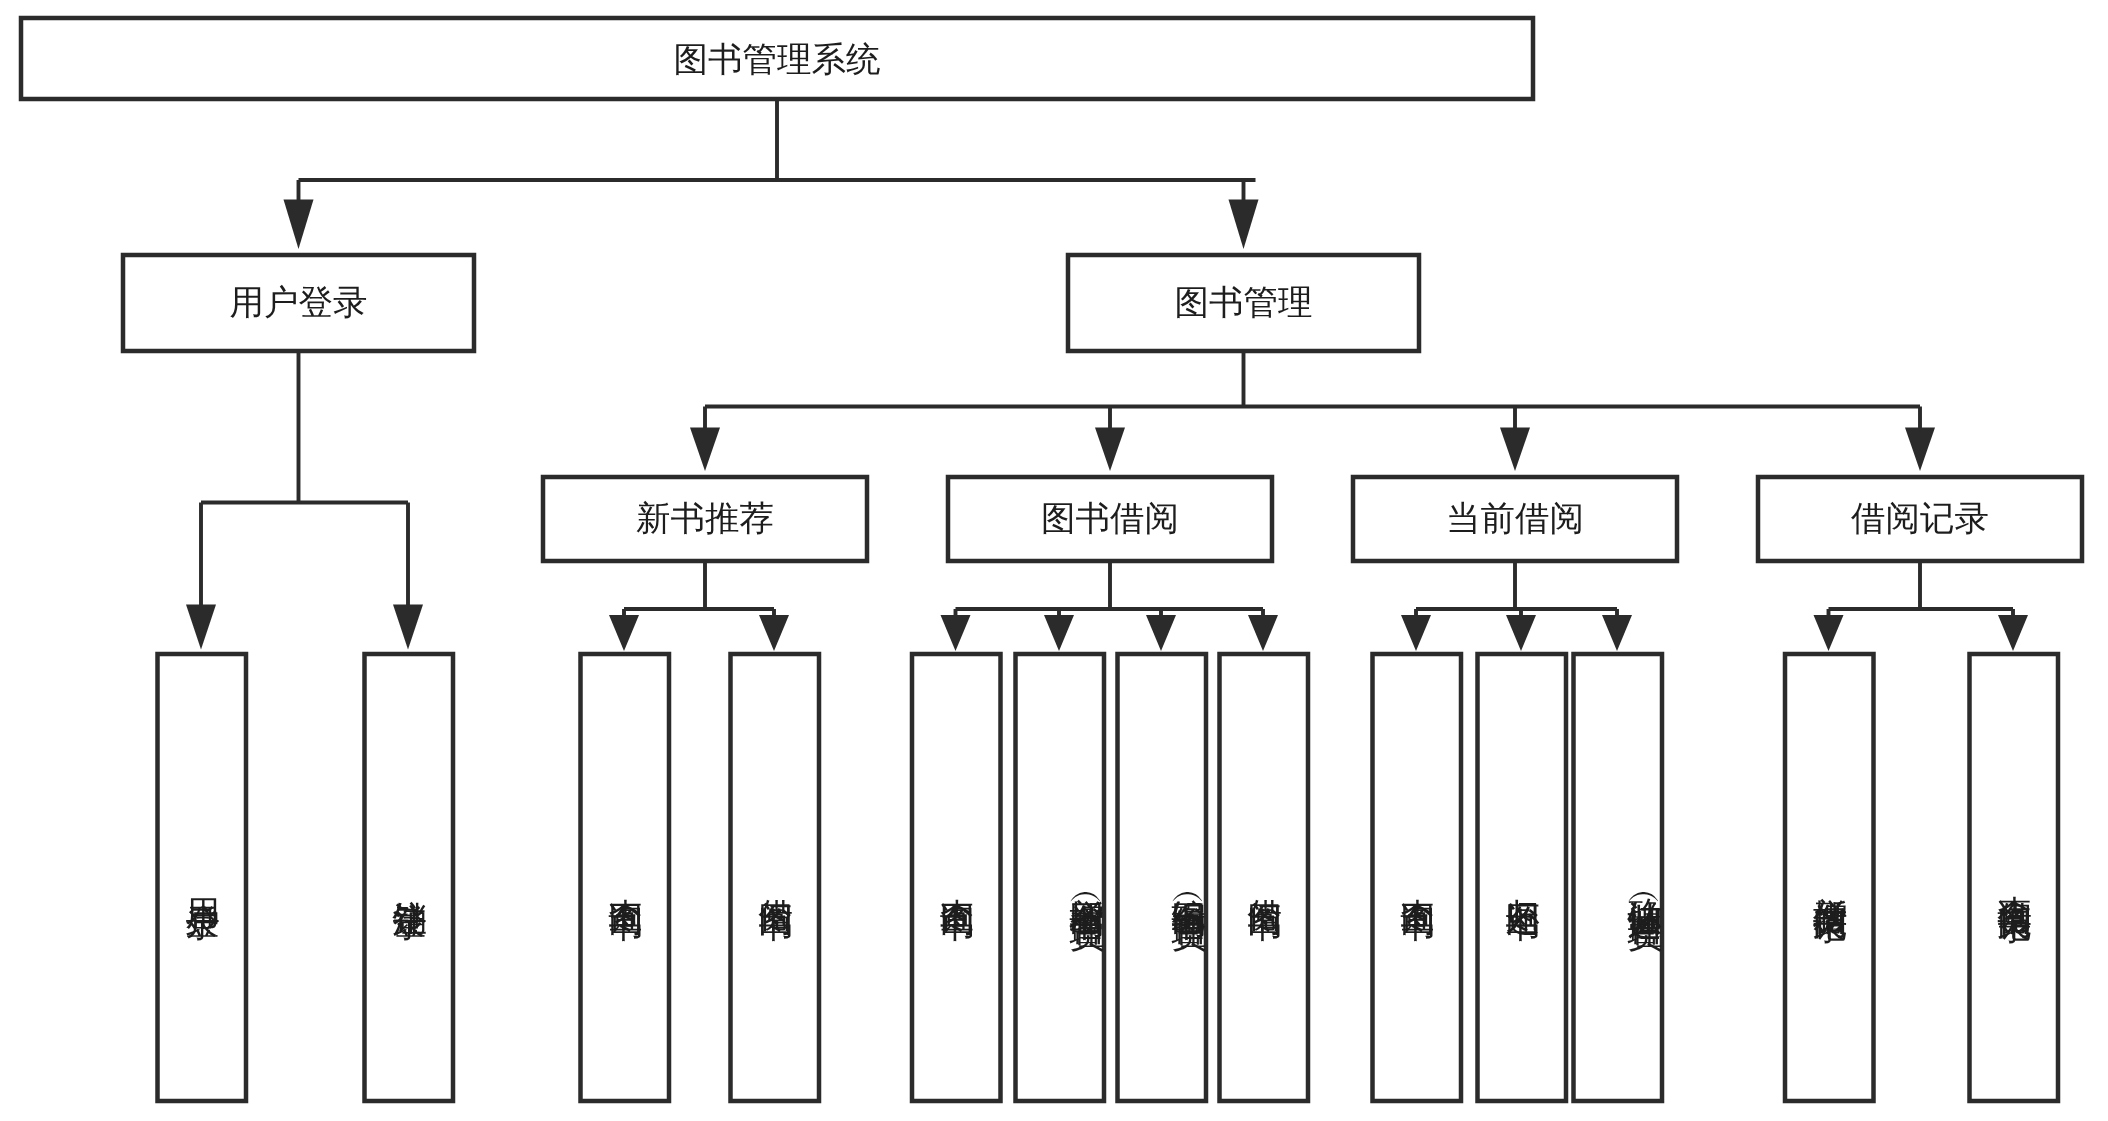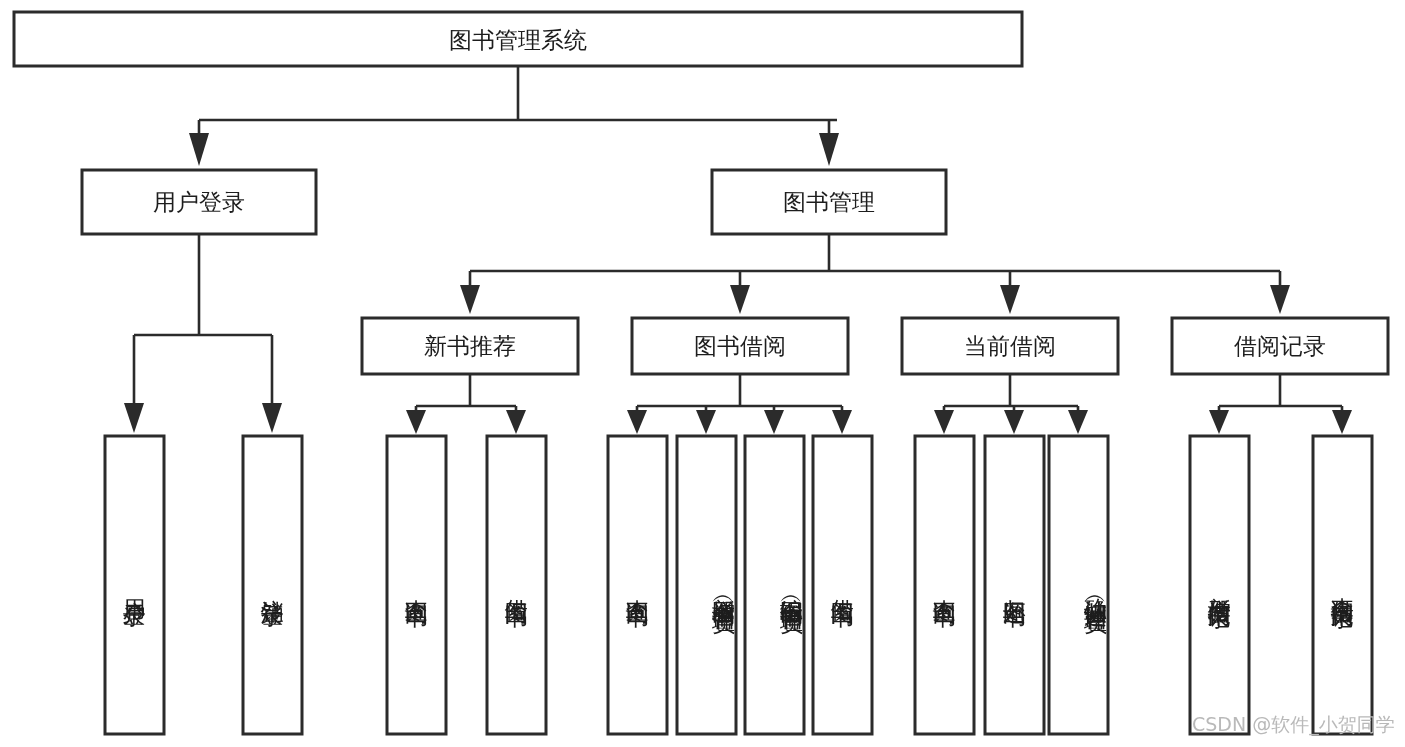--- a/index.html
+++ b/index.html
@@ -215,15 +215,14 @@
   <div class="leaf-label" style="left:608px; top:436px; width:59px; height:298px;">查询图书</div>
   <div class="leaf-label" style="left:677px; top:436px; width:59px; height:298px; align-items:flex-start; padding-top:8px; box-sizing:border-box;">新增图书（管理员）</div>
   <div class="leaf-label" style="left:745px; top:436px; width:59px; height:298px; align-items:flex-start; padding-top:8px; box-sizing:border-box;">编辑图书（管理员）</div>
   <div class="leaf-label" style="left:813px; top:436px; width:59px; height:298px;">借阅图书</div>
   <div class="leaf-label" style="left:915px; top:436px; width:59px; height:298px;">查询图书</div>
   <div class="leaf-label" style="left:985px; top:436px; width:59px; height:298px;">归还图书</div>
   <div class="leaf-label" style="left:1049px; top:436px; width:59px; height:298px; align-items:flex-start; padding-top:8px; box-sizing:border-box;">确认归还（管理员）</div>
   <div class="leaf-label" style="left:1190px; top:436px; width:59px; height:298px;">新增借阅记录</div>
   <div class="leaf-label" style="left:1313px; top:436px; width:59px; height:298px;">查询借阅记录</div>
 
-  <div class="watermark" style="left:1192px; top:712px;">CSDN @软件_小贺同学</div>
 
 </div>
 
 </body></html>

